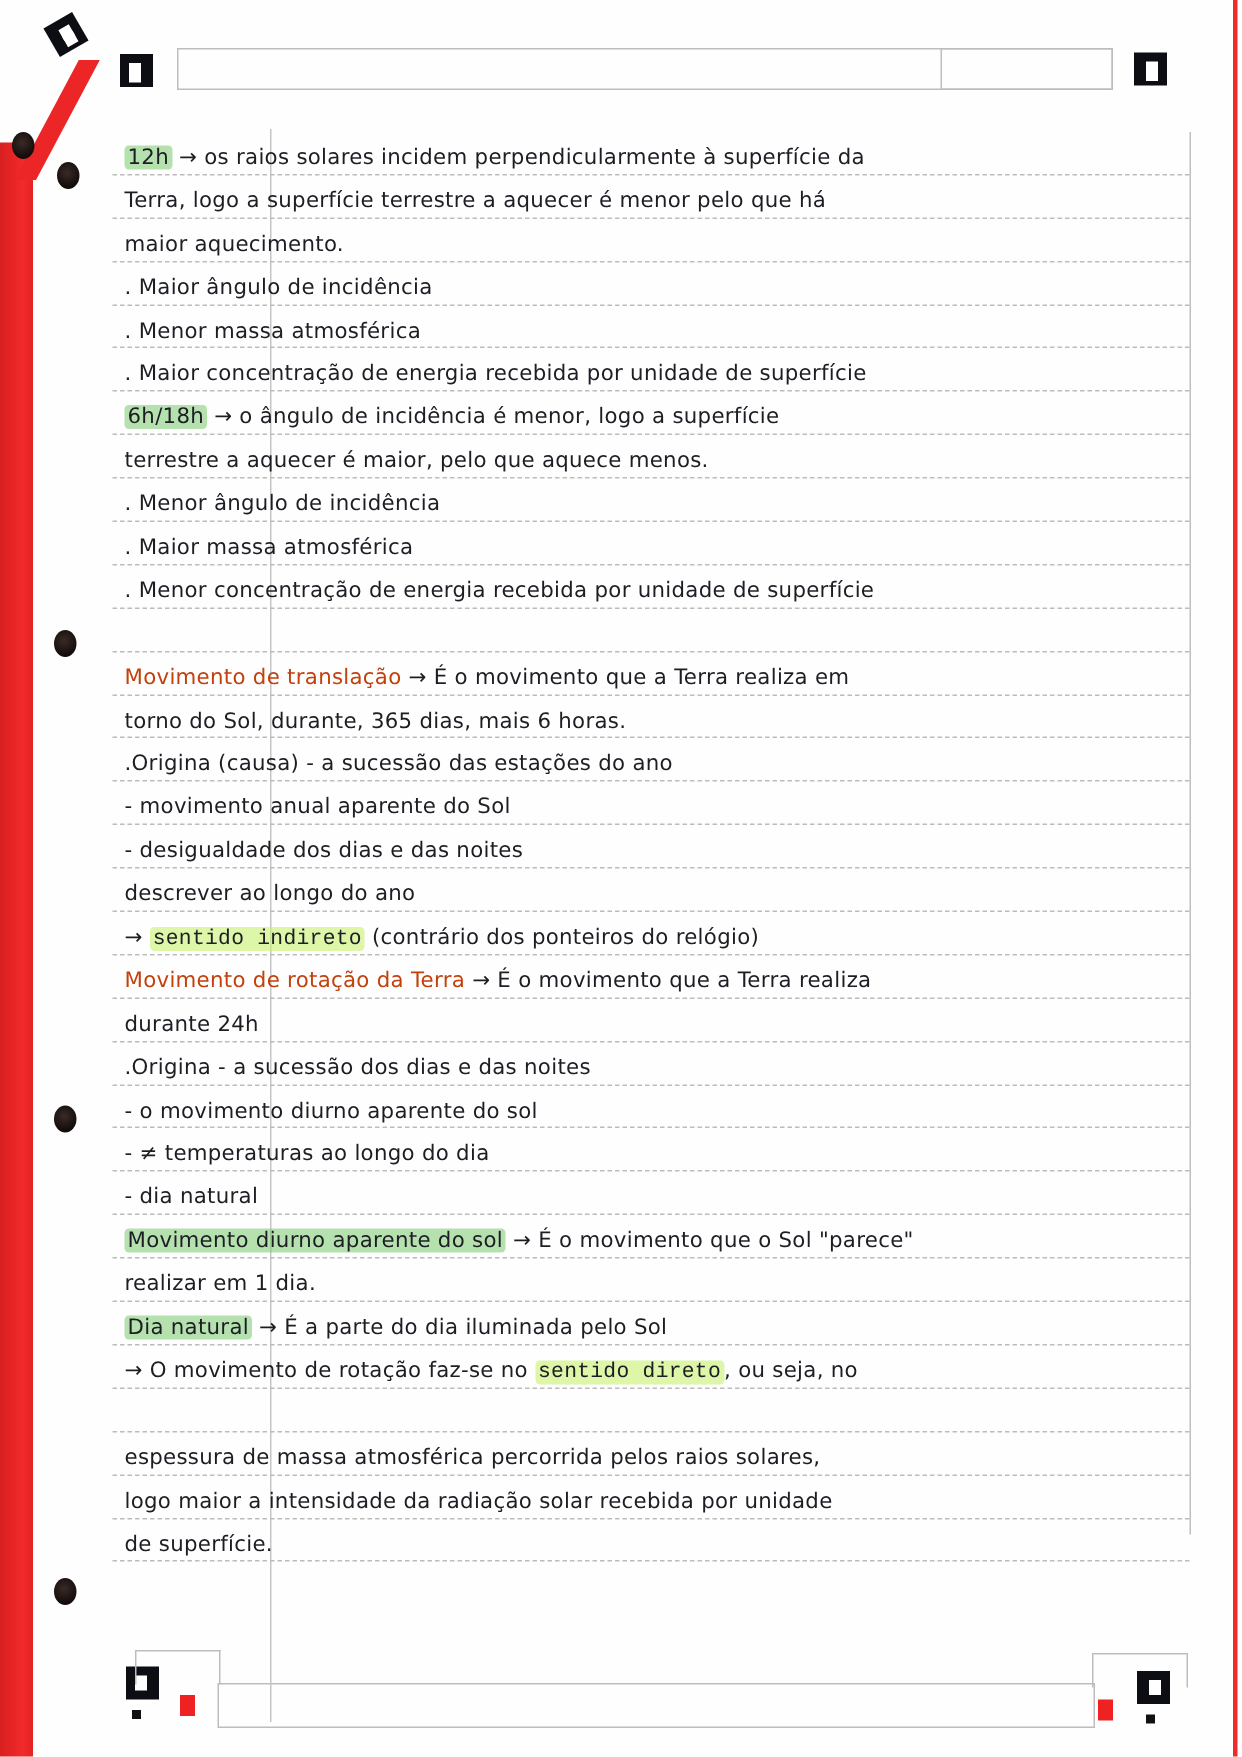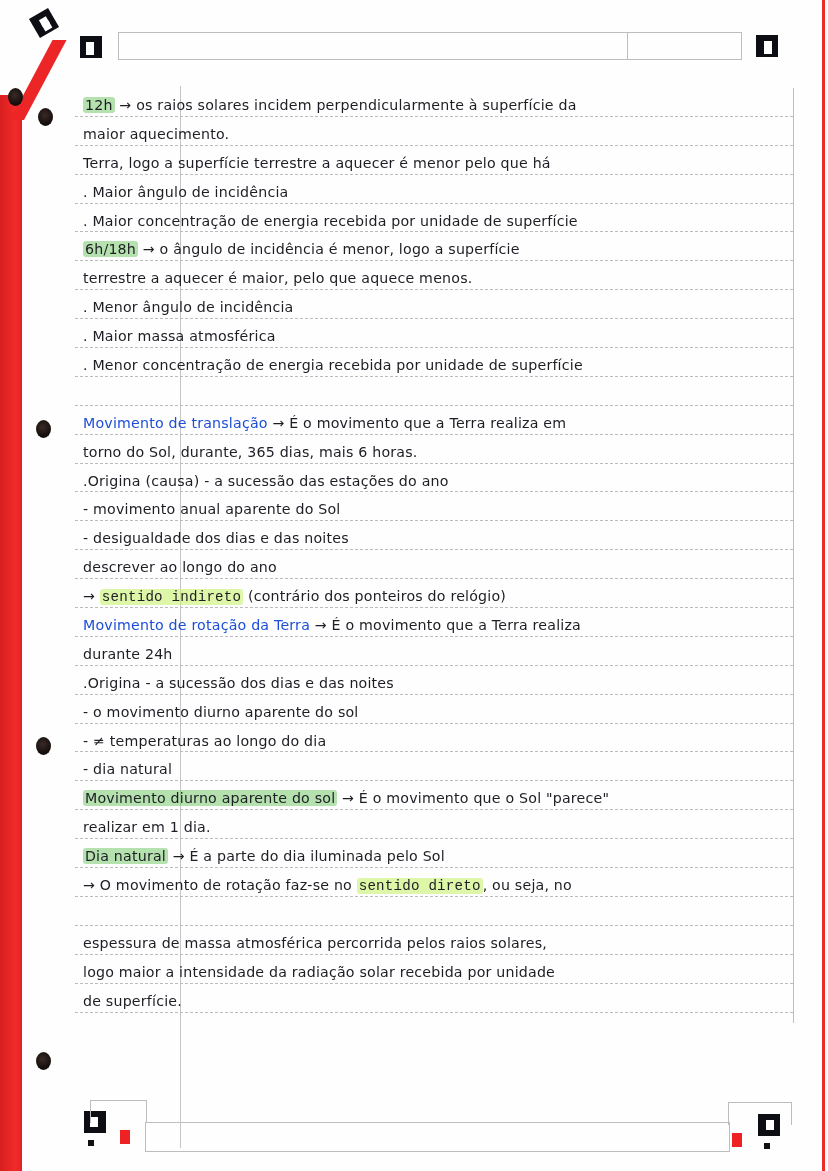--- a/index.html
+++ b/index.html
@@ -64,21 +64,21 @@
     border-bottom: 1px dashed #bcbcbc;
     padding-left: 8px;
     font-family: "DejaVu Sans", sans-serif;
     font-size: 14.2px; letter-spacing: 0.2px;
     color: #1d1d24; white-space: nowrap;
     line-height: 34px;
   }
   .line.blank { }
   .hl-green { background: rgba(120, 200, 110, 0.55); border-radius: 3px; padding: 0 2px; }
   .hl-lime { background: rgba(200, 240, 110, 0.6); border-radius: 3px; padding: 0 2px; font-family: Liberation Mono, monospace; }
-  .pink { color: #1d4ed8; }
+  .pink { color: #c2410c; }
 </style>
 </head>
 <body>
 
 <div class="page">
   <div class="red-left"></div>
   <div class="red-left-diag"></div>
   <div class="red-right"></div>
 
   <div class="hole" style="left:8px;top:88px;"></div>
@@ -101,23 +101,24 @@
   <div class="box" style="left:627px;top:32px;width:113px;height:26px;"></div>
 
   <div class="box" style="left:90px;top:1100px;width:55px;height:22px;border-bottom:none;"></div>
   <div class="box" style="left:145px;top:1122px;width:583px;height:28px;"></div>
   <div class="box" style="left:728px;top:1102px;width:62px;height:22px;border-bottom:none;"></div>
 
   <div class="margin-line"></div>
 
   <div class="writing" id="writing">
       <div class="line"><span class="hl-green">12h</span><span> → os raios solares incidem perpendicularmente à superfície da</span></div>
+      <div class="line"><span>Terra, logo a superfície terrestre a aquecer é menor pelo que há</span></div>
       <div class="line"><span>maior aquecimento.</span></div>
-      <div class="line"><span>Terra, logo a superfície terrestre a aquecer é menor pelo que há</span></div>
       <div class="line"><span>. Maior ângulo de incidência</span></div>
+      <div class="line"><span>. Menor massa atmosférica</span></div>
       <div class="line"><span>. Maior concentração de energia recebida por unidade de superfície</span></div>
       <div class="line"><span class="hl-green">6h/18h</span><span> → o ângulo de incidência é menor, logo a superfície</span></div>
       <div class="line"><span>terrestre a aquecer é maior, pelo que aquece menos.</span></div>
       <div class="line"><span>. Menor ângulo de incidência</span></div>
       <div class="line"><span>. Maior massa atmosférica</span></div>
       <div class="line"><span>. Menor concentração de energia recebida por unidade de superfície</span></div>
       <div class="line blank"></div>
       <div class="line"><span class="pink">Movimento de translação</span><span> → É o movimento que a Terra realiza em</span></div>
       <div class="line"><span>torno do Sol, durante, 365 dias, mais 6 horas.</span></div>
       <div class="line"><span>.Origina (causa) - a sucessão das estações do ano</span></div>

